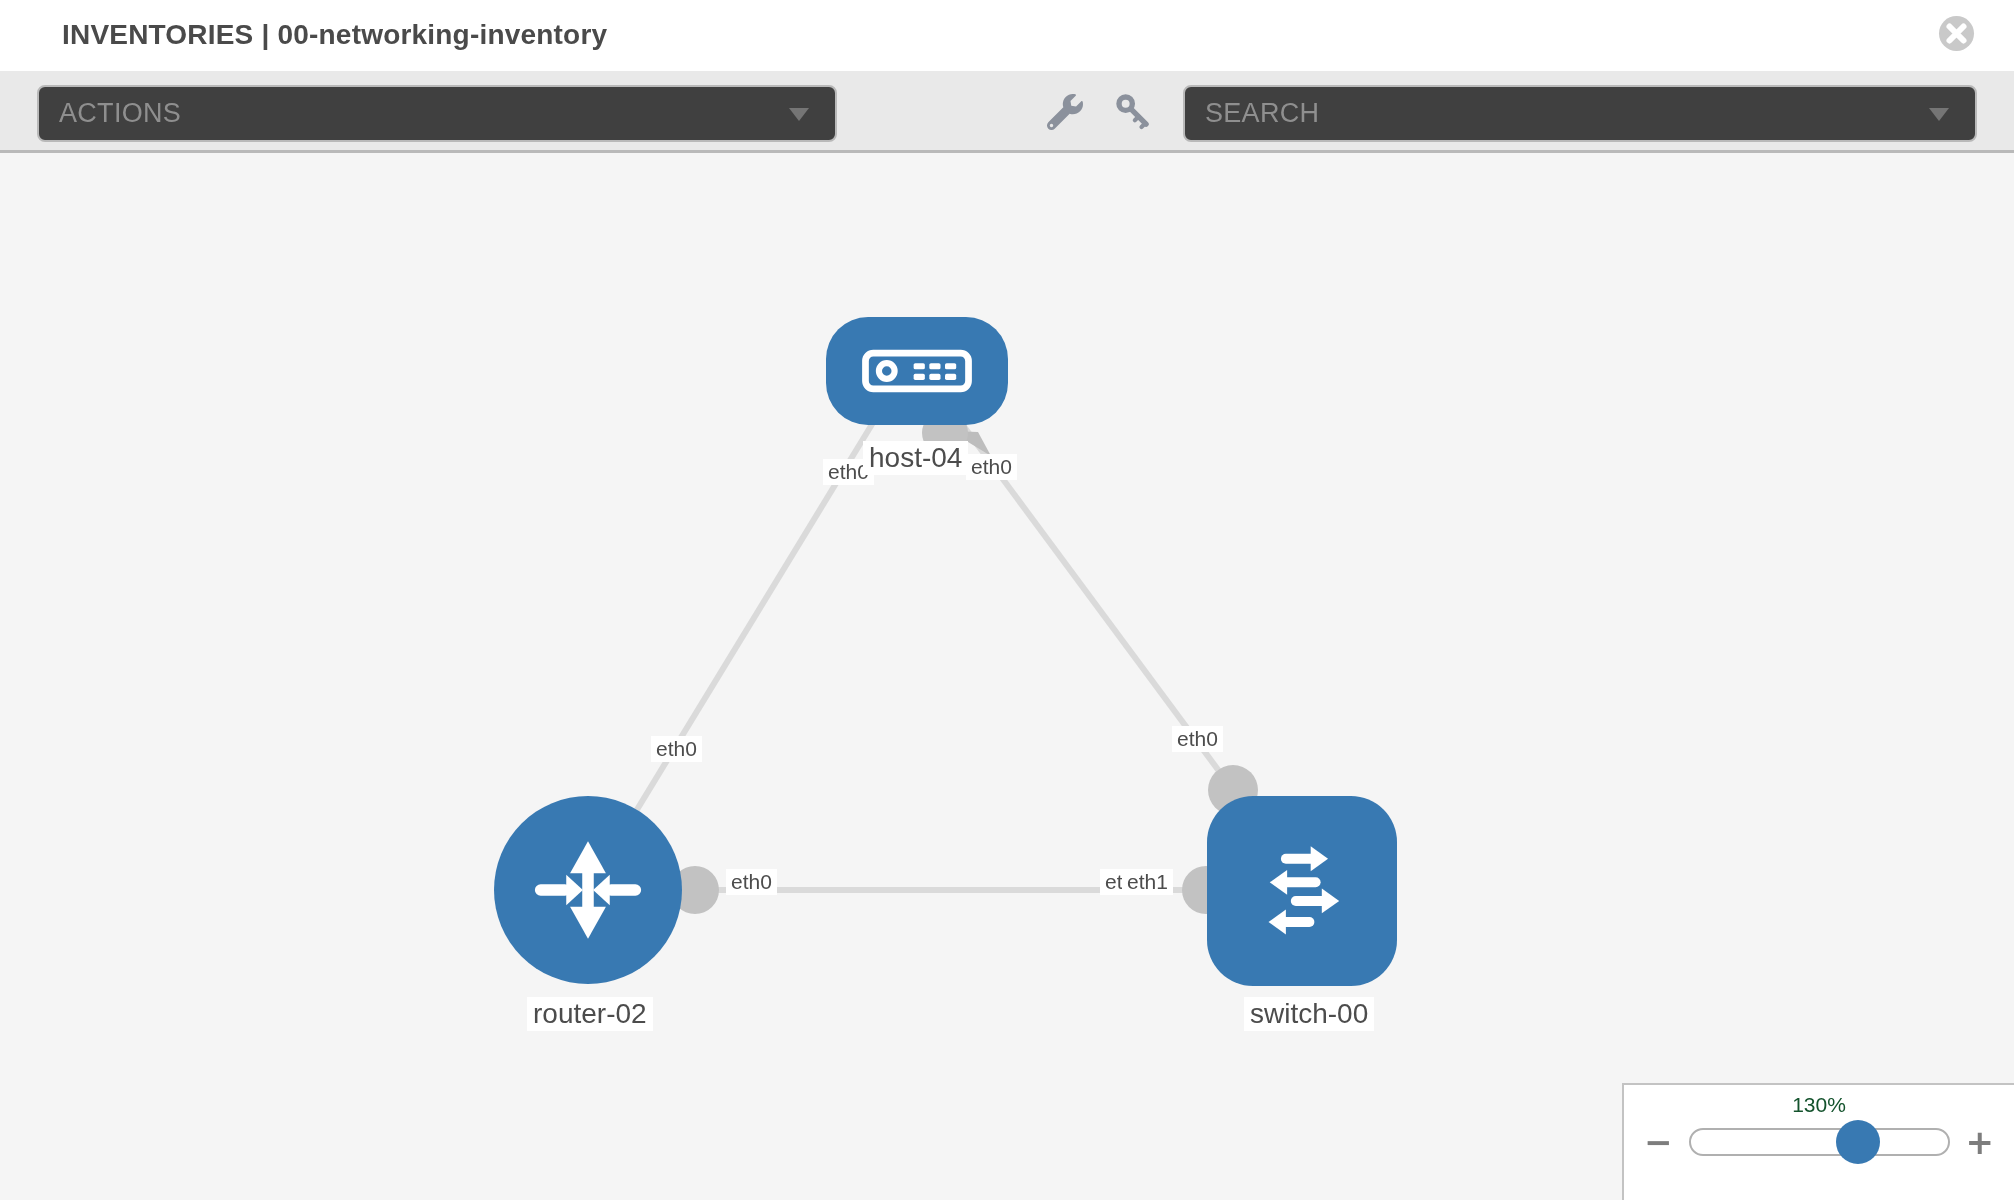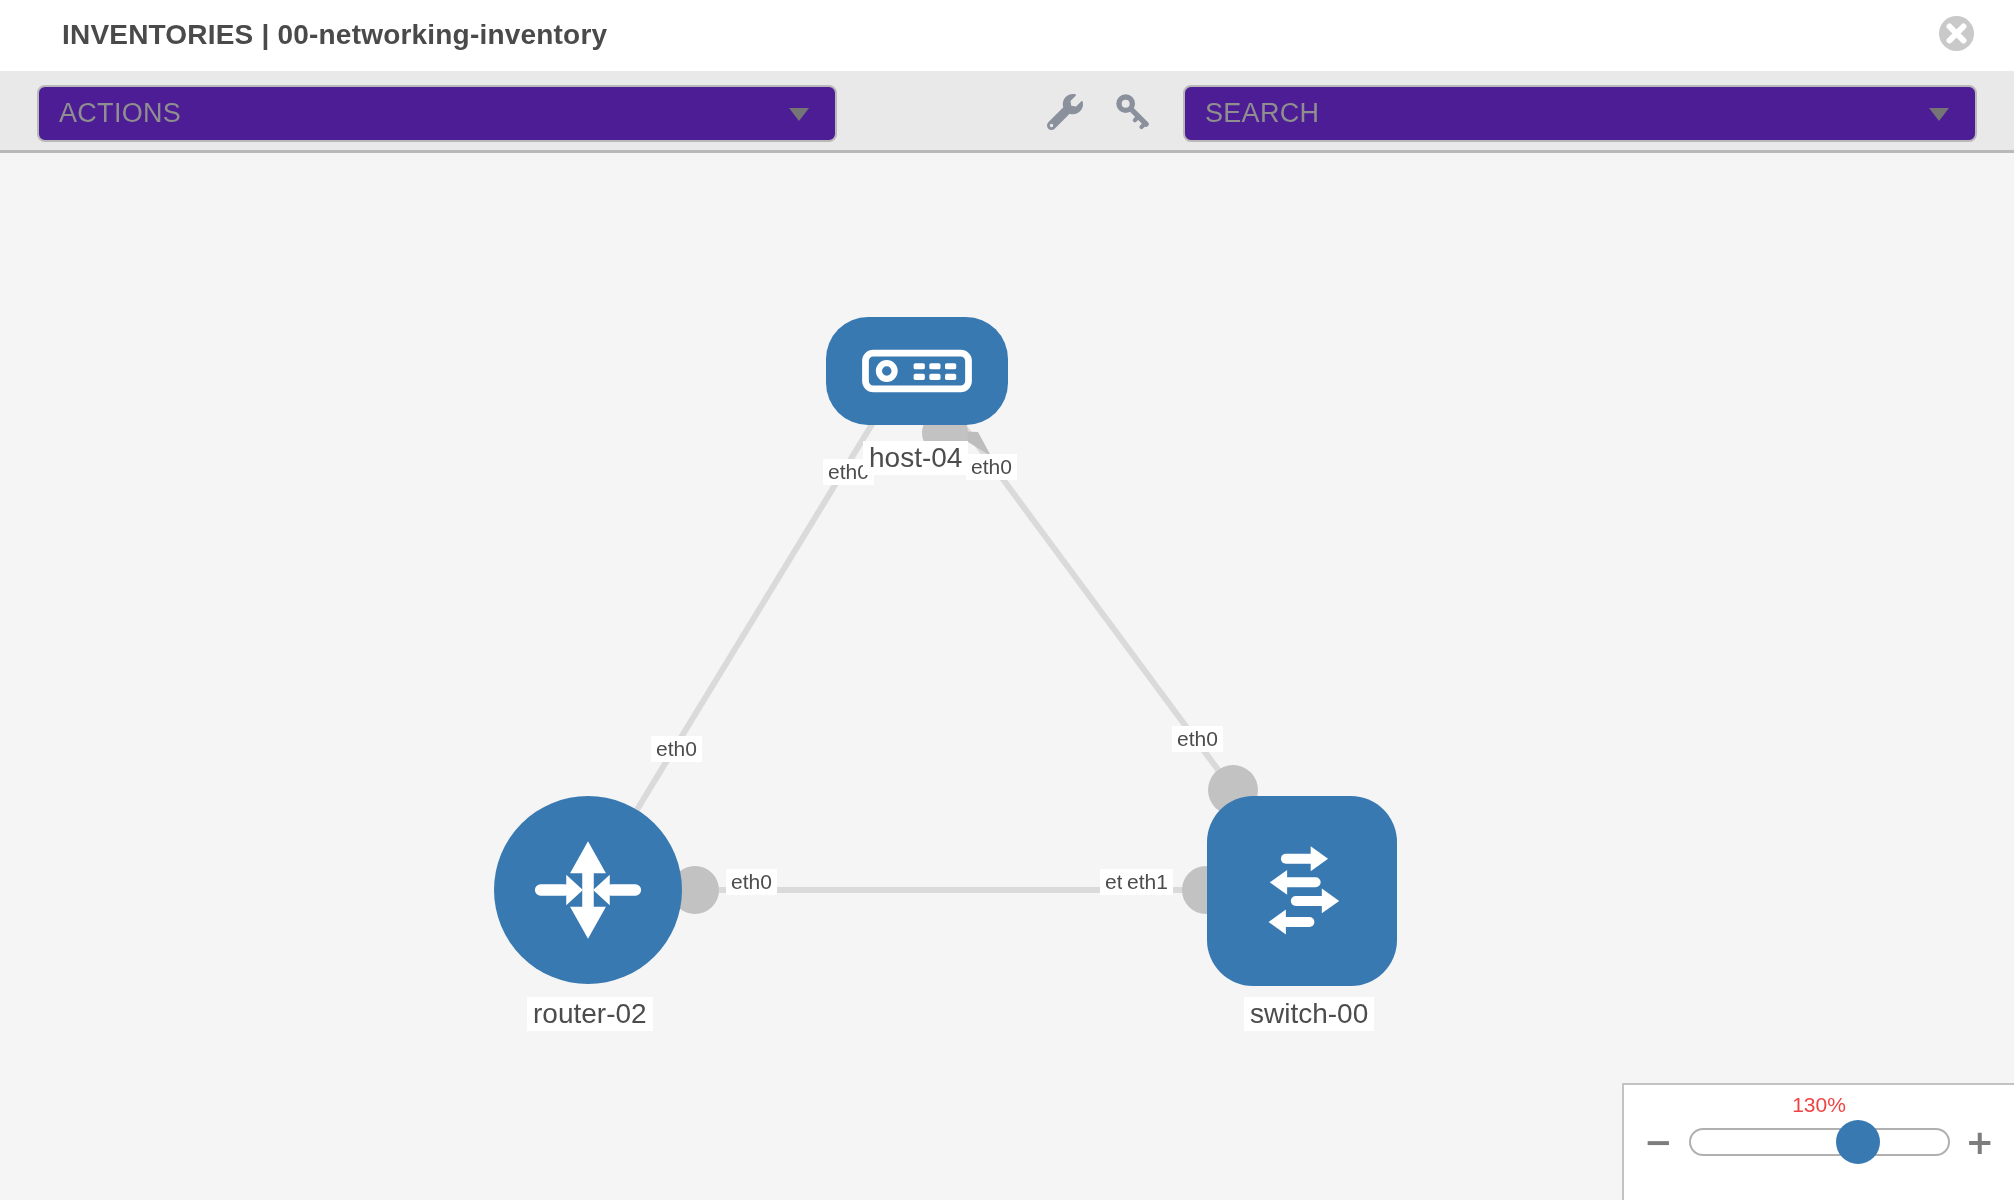--- a/index.html
+++ b/index.html
@@ -7,21 +7,21 @@
   body { font-family: "Liberation Sans", "DejaVu Sans", sans-serif; background: #ffffff; }
   .app { position: relative; width: 2014px; height: 1200px; overflow: hidden; background: #ffffff; }
 
   
   .header { position: absolute; left: 0; top: 0; width: 100%; height: 71px; background: #ffffff; }
   .header-title { position: absolute; left: 38px; top: 19px; font-size: 28px; font-weight: 700; color: #4a4a4a; letter-spacing: 0.2px; margin-left: 24px; }
   .close-btn { position: absolute; right: 39px; top: 15px; width: 37px; height: 37px; cursor: pointer; }
 
   
   .toolbar { position: absolute; left: 0; top: 71px; width: 100%; height: 82px; background: #e9e9e9; border-bottom: 3px solid #b9b9b9; }
-  .dropdown { position: absolute; top: 14px; height: 57px; background: #4c1d95; border: 2px solid #b9b9b9; border-radius: 8px; display: flex; align-items: center; cursor: pointer; }
+  .dropdown { position: absolute; top: 14px; height: 57px; background: #404040; border: 2px solid #b9b9b9; border-radius: 8px; display: flex; align-items: center; cursor: pointer; }
   .dropdown-actions { left: 37px; width: 800px; }
   .dropdown-search { left: 1183px; width: 794px; text-align: right; }
   .dropdown-label { margin-left: 20px; font-size: 27px; color: #8f8f8f; letter-spacing: 0.3px; }
   .caret { position: absolute; right: 26px; top: 21px; width: 0; height: 0; border-left: 10px solid transparent; border-right: 10px solid transparent; border-top: 13px solid #757575; }
   .tool-icon-btn { position: absolute; top: 0; width: 52px; height: 82px; display: flex; align-items: center; justify-content: center; cursor: pointer; }
   .tool-wrench { left: 1039px; }
   .tool-key { left: 1108px; }
 
   
   .canvas { position: absolute; left: 0; top: 153px; width: 2014px; height: 1047px; background: #f5f5f5; }
@@ -31,21 +31,21 @@
   .node-host { left: 826px; top: 164px; width: 182px; height: 108px; border-radius: 42px; }
   .node-router { left: 494px; top: 643px; width: 188px; height: 188px; border-radius: 50%; }
   .node-switch { left: 1207px; top: 643px; width: 190px; height: 190px; border-radius: 46px; }
 
   .chip { position: absolute; background: #ffffff; color: #4c4c4c; white-space: nowrap; }
   .chip-name { font-size: 28px; padding: 1px 6px; }
   .chip-if { font-size: 21px; padding: 1px 5px; }
 
   
   .zoom-panel { position: absolute; left: 1622px; top: 1083px; width: 394px; height: 119px; background: #ffffff; border: 2px solid #c3c3c3; }
-  .zoom-level { margin-top: 8px; text-align: center; font-size: 21px; color: #ef4444; }
+  .zoom-level { margin-top: 8px; text-align: center; font-size: 21px; color: #14532d; }
   .zoom-row { position: absolute; left: 0; right: 0; top: 40px; display: flex; align-items: center; padding: 0 20px; gap: 16px; }
   .zoom-btn { font-family: "DejaVu Sans", sans-serif; font-size: 34px; font-weight: 700; color: #7d7d7d; line-height: 34px; cursor: pointer; user-select: none; }
   .slider-track { position: relative; flex: 1; height: 28px; background: #ffffff; border: 2px solid #b0b0b0; border-radius: 14px; cursor: pointer; }
   .slider-thumb { position: absolute; top: -10px; width: 44px; height: 44px; border-radius: 50%; background: #3879b2; cursor: grab; }
 </style>
 </head>
 <body>
 
 <div class="app">
 

